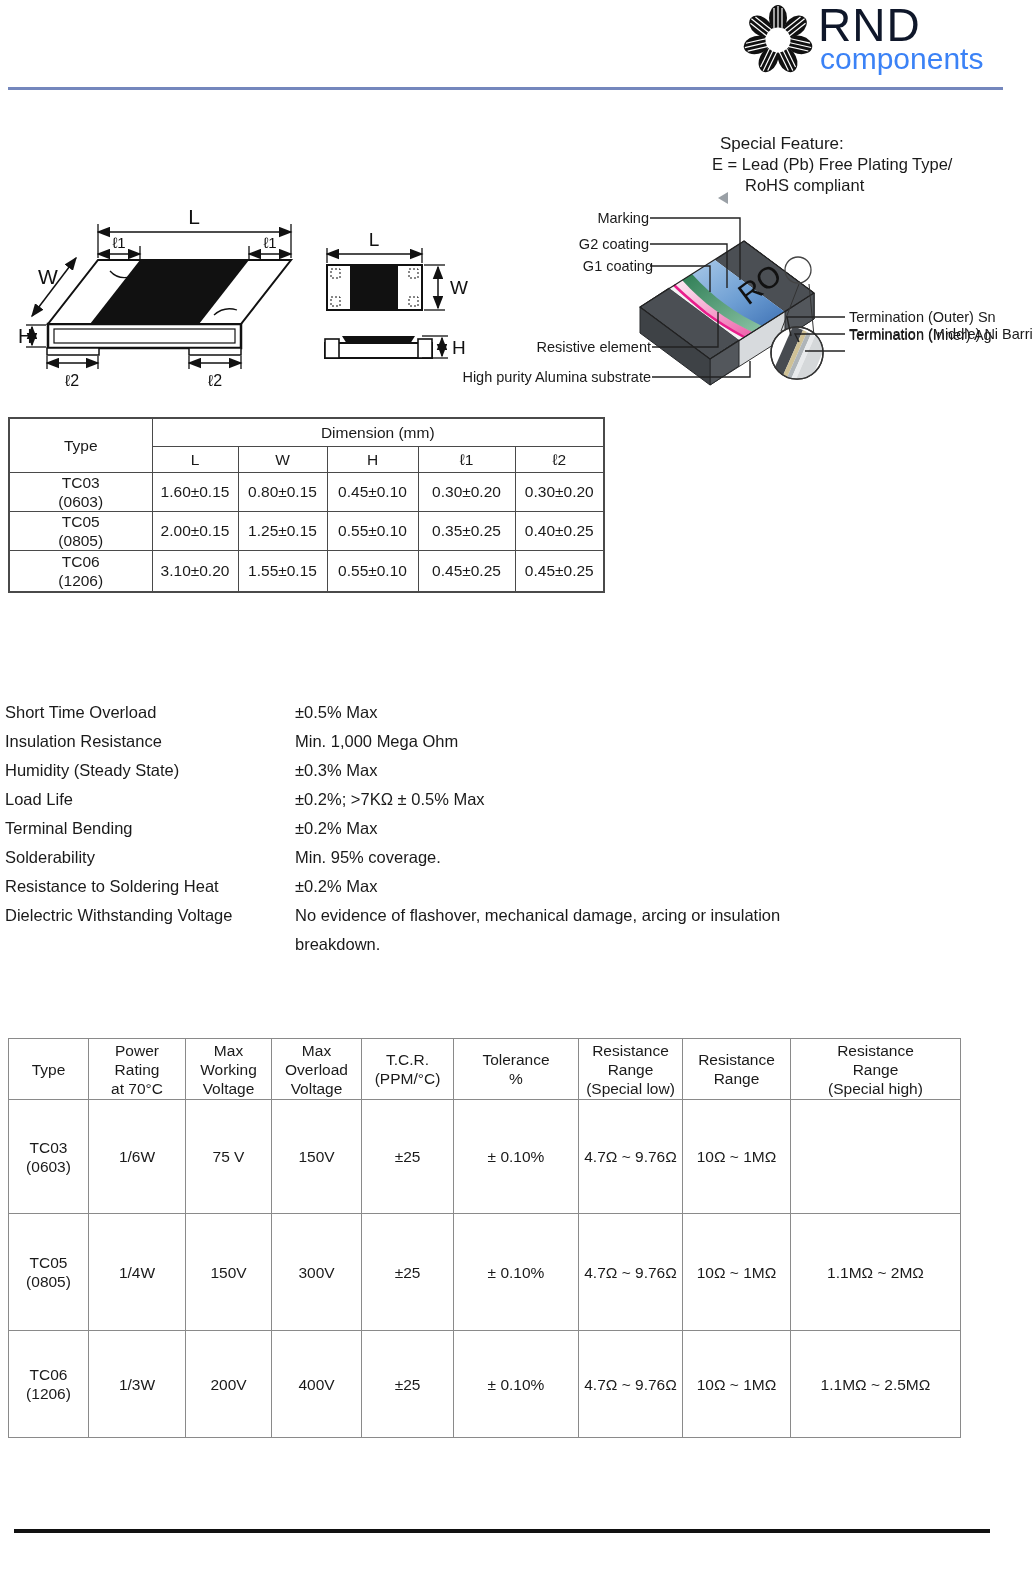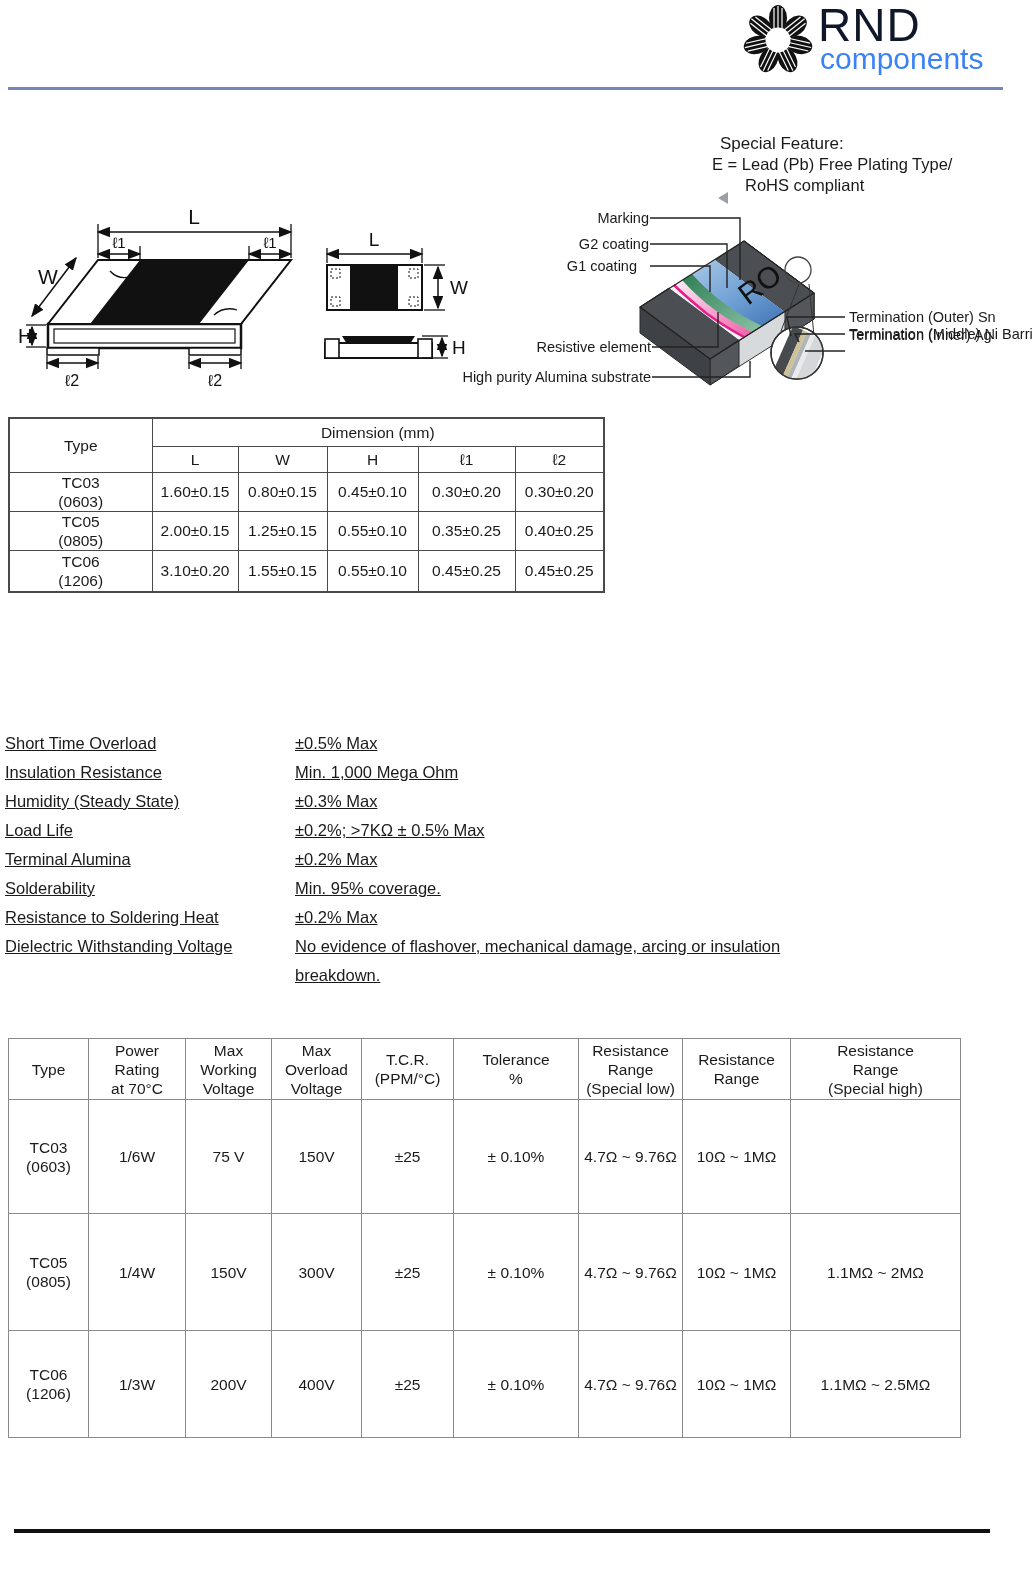--- a/index.html
+++ b/index.html
@@ -11,21 +11,21 @@
   #brand-sub{left:820px;top:44px;font-size:30px;color:#3b82f6;line-height:1;}
   #header-rule{left:8px;top:87px;width:995px;height:3px;background:#7487bd;}
   
   #special-feature{left:712px;top:133px;font-size:16.5px;line-height:21px;}
   #special-feature .t{margin-left:8px;font-size:17px;}
   #special-feature .l3{margin-left:33px;}
   
   .con-label{font-size:14.5px;line-height:15px;white-space:nowrap;}
   .r-align{text-align:right;}
   
-  #characteristics{left:5px;top:729px;width:860px;text-decoration:underline;}
+  #characteristics{left:5px;top:698px;width:860px;}
   .char-row{display:flex;min-height:28.4px;align-items:flex-start;}
   .char-label{width:290px;flex:0 0 290px;font-size:16.5px;}
   .char-value{font-size:16.5px;white-space:pre-line;line-height:29px;margin-top:-4px;padding-top:4px;}
   .char-label{line-height:29px;margin-top:-4px;padding-top:4px;}
   
   table{border-collapse:collapse;table-layout:fixed;}
   td,th{font-weight:normal;text-align:center;vertical-align:middle;white-space:pre-line;
         font-size:15.5px;line-height:19px;padding:0;}
   #dim-table{left:8px;top:417px;width:595px;}
   #dim-table td,#dim-table th{border:1px solid #4a4a4a;}
@@ -251,21 +251,21 @@
 
     <path d="M290,187 L232,187 L236,206" fill="none" stroke="#222" stroke-width="1.4"></path>
     <path d="M290,204 L240,204 L244,212" fill="none" stroke="#222" stroke-width="1.4"></path>
     <path d="M290,221 L250,221" fill="none" stroke="#222" stroke-width="1.4"></path>
 
     <polygon points="173,62 173,74 163,68" fill="#9aa0a6"></polygon>
   </svg>
 
   <div class="abs con-label r-align" style="right:384px;top:211px;">Marking</div>
   <div class="abs con-label r-align" style="right:384px;top:237px;">G2 coating</div>
-  <div class="abs con-label r-align" style="right:396px;top:259px;">G1 coating</div>
+  <div class="abs con-label r-align" style="right:380px;top:259px;">G1 coating</div>
   <div class="abs con-label r-align" style="right:382px;top:340px;">Resistive element</div>
   <div class="abs con-label r-align" style="right:382px;top:370px;">High purity Alumina substrate</div>
   <div class="abs con-label" style="left:849px;top:310px;">Termination (Outer) Sn</div>
   <div class="abs con-label" style="left:849px;top:327px;">Termination (Middle) Ni Barrier</div>
   <div class="abs con-label" style="left:849px;top:328px;">Termination (Inner) Ag</div>
 
   <table class="abs" id="dim-table">
     <colgroup>
         <col style="width:143px">
         <col style="width:86px">
@@ -327,21 +327,21 @@
     </div>
     <div class="char-row">
       <span class="char-label">Humidity (Steady State)</span>
       <span class="char-value">±0.3% Max</span>
     </div>
     <div class="char-row">
       <span class="char-label">Load Life</span>
       <span class="char-value">±0.2%; &gt;7KΩ ± 0.5% Max</span>
     </div>
     <div class="char-row">
-      <span class="char-label">Terminal Alumina</span>
+      <span class="char-label">Terminal Bending</span>
       <span class="char-value">±0.2% Max</span>
     </div>
     <div class="char-row">
       <span class="char-label">Solderability</span>
       <span class="char-value">Min. 95% coverage.</span>
     </div>
     <div class="char-row">
       <span class="char-label">Resistance to Soldering Heat</span>
       <span class="char-value">±0.2% Max</span>
     </div>

